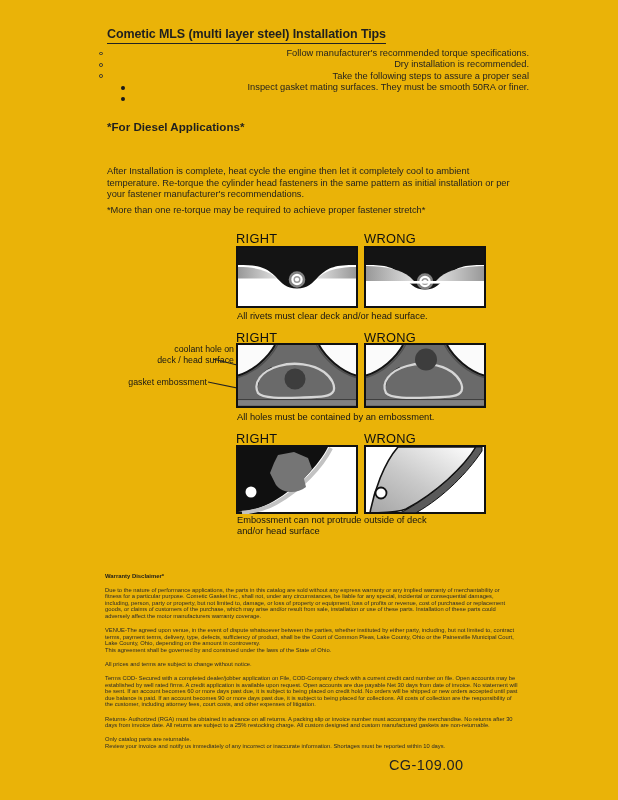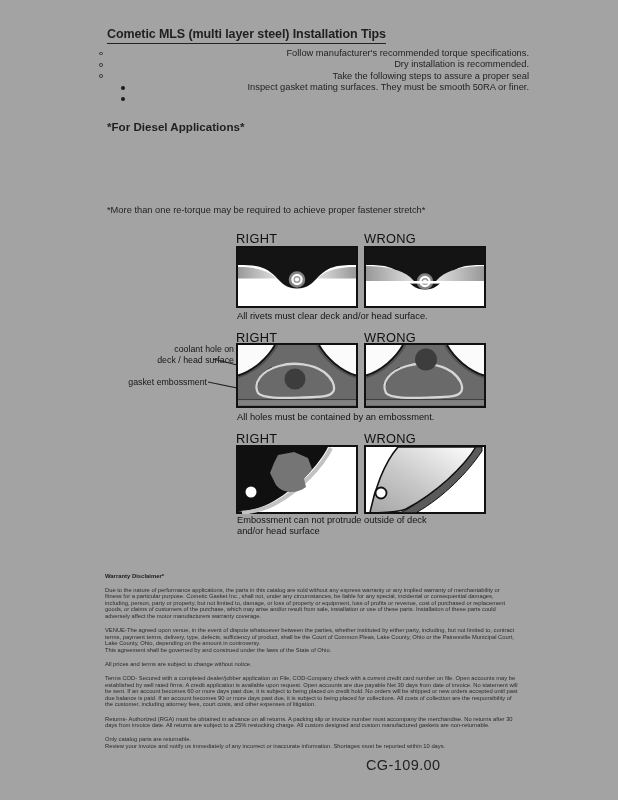--- a/index.html
+++ b/index.html
@@ -1,18 +1,18 @@
 <!DOCTYPE html>
 <html><head>
 <meta charset="utf-8">
 <style>
   * { margin:0; padding:0; box-sizing:border-box; }
   html,body { background:#ffffff; }
   .page {
-    position:relative; width:618px; height:800px; background:#a3a3a3;
+    position:relative; width:618px; height:800px; background:#eab308;
     font-family:"Liberation Sans", sans-serif; color:#1f1f1f; overflow:hidden;
   }
   .abs { position:absolute; }
 
   .title {
     left:107px; top:27px; font-size:12.5px; font-weight:bold; letter-spacing:-0.1px;
     border-bottom:1.6px solid #222; padding-bottom:2px; display:inline-block;
   }
   .intro { left:99px; top:48px; width:430px; font-size:9.3px; line-height:11.4px; }
   .b-row { display:flex; align-items:flex-start;justify-content:space-between; }
@@ -36,21 +36,21 @@
   .fig-box { width:122px; }
   .caption { left:237px; font-size:9.3px; line-height:10.6px; color:#141414; }
 
   .ann { text-align:right; font-size:8.8px; line-height:10.8px; color:#161616; }
 
   .disc { left:105px; top:573px; width:413px; font-size:5.8px; line-height:6.6px; color:#2a2a2a; }
   .disc h3 { font-size:5.9px; font-weight:bold; margin-bottom:7px; color:#1a1a1a; }
   .dp { margin:0 0 7.5px 0; }
   .dp.tight { margin-bottom:0; }
 
-  .footer-code { left:366px; top:757px; font-size:14.5px; letter-spacing:0.4px; color:#222; }
+  .footer-code { left:389px; top:757px; font-size:14.5px; letter-spacing:0.4px; color:#222; }
 </style>
 </head>
 <body>
 
 <div class="page">
 
   <h1 class="abs title">Cometic MLS (multi layer steel) Installation Tips</h1>
 
   <div class="abs intro">
     <div class="b-row">
@@ -68,20 +68,21 @@
     <div class="b-row sub">
       <span class="dot-f"></span>
       <span>Inspect gasket mating surfaces.  They must be smooth 50RA or finer.</span>
     </div>
     <div class="b-row sub">
       <span class="dot-f"></span>
     </div>
   </div>
 
   <h2 class="abs h2">*For Diesel Applications*</h2>
+  <p class="abs para p2">After Installation is complete, heat cycle the engine then let it completely cool to ambient temperature. Re-torque the cylinder head fasteners in the same pattern as initial installation or per your fastener manufacturer's recommendations.</p>
   <p class="abs para note">*More than one re-torque may be required to achieve proper fastener stretch*</p>
 
   <div class="abs fig-label" style="left:236px; top:231px;">RIGHT</div>
   <div class="abs fig-label" style="left:364px; top:231px;">WRONG</div>
 
   <svg class="abs fig-box" style="left:236px; top:246px;" width="122" height="62" viewBox="0 0 122 62">
     <defs>
       <linearGradient id="r1gL" x1="0" y1="0" x2="1" y2="0">
           <stop offset="0" stop-color="#989898"></stop>
           <stop offset="1" stop-color="#e0e0e0"></stop>

